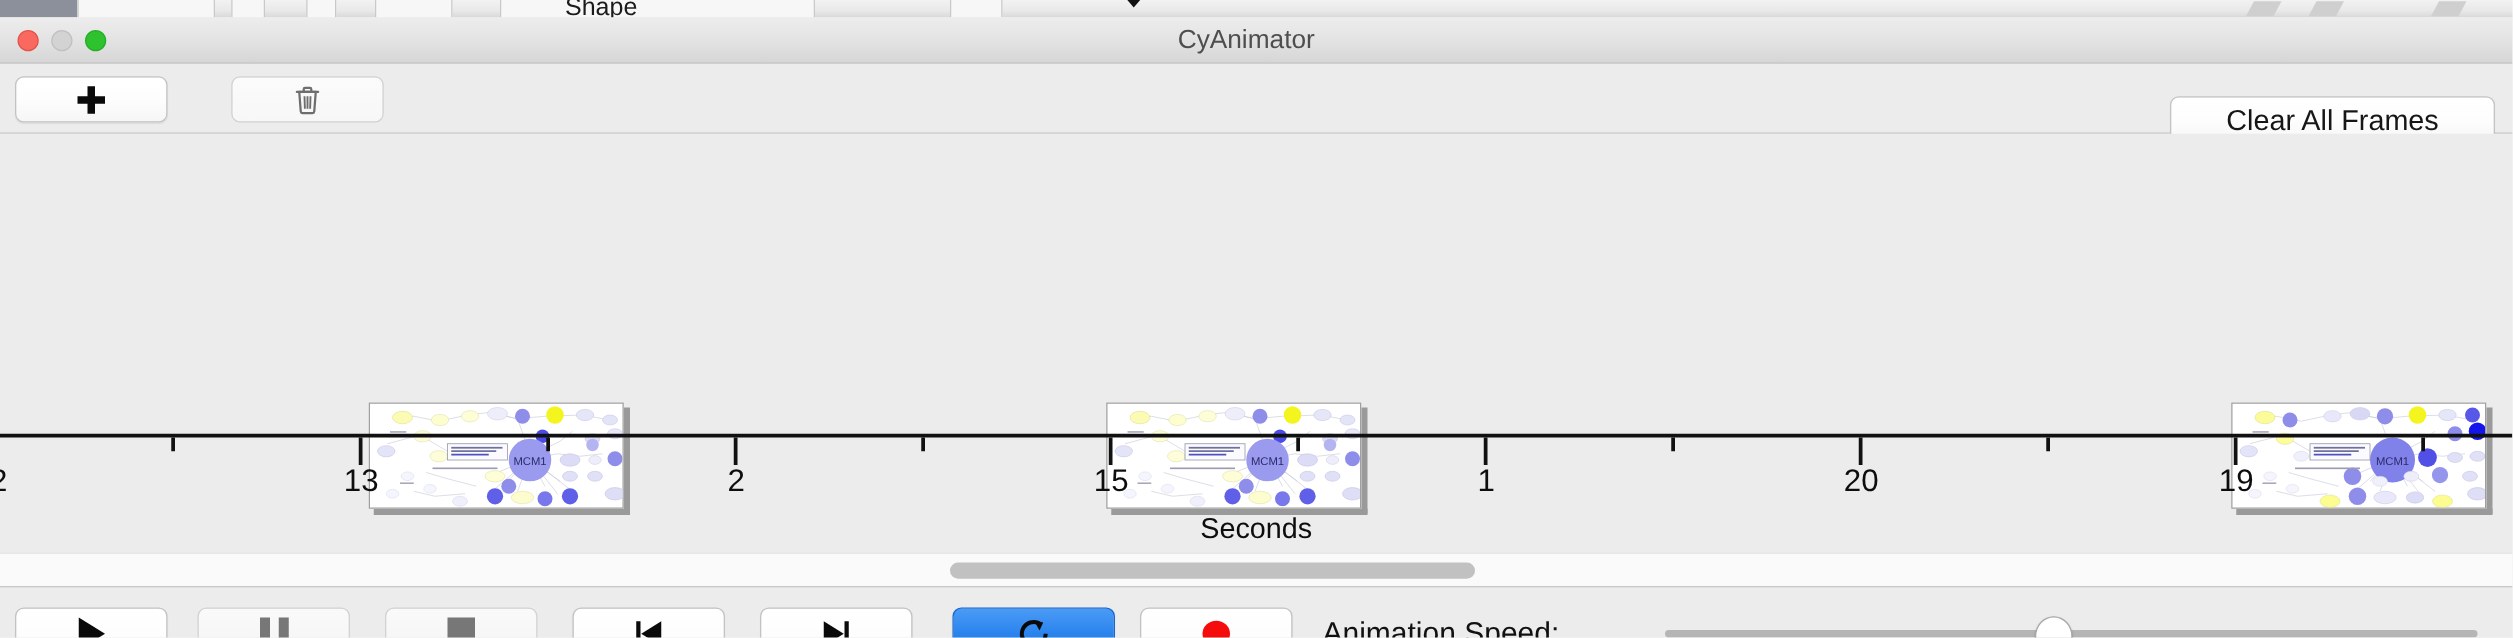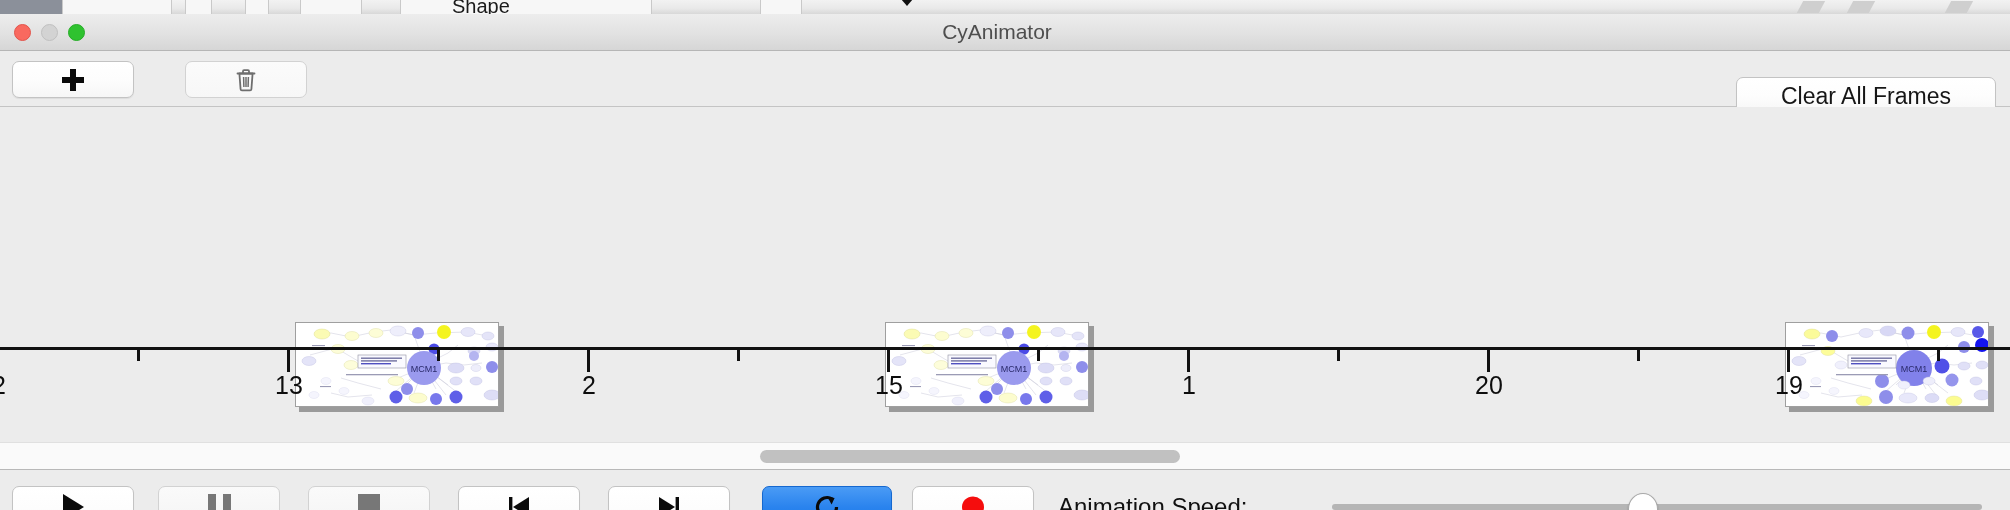--- a/index.html
+++ b/index.html
@@ -598,20 +598,21 @@
       <div class="tick minor" style="left:1937px;"></div>
 
       <div class="tlabel" style="left:-1px;">2</div>
       <div class="tlabel" style="left:289px;">13</div>
       <div class="tlabel" style="left:589px;">2</div>
       <div class="tlabel" style="left:889px;text-align:right;">15</div>
       <div class="tlabel" style="left:1189px;">1</div>
       <div class="tlabel" style="left:1489px;">20</div>
       <div class="tlabel" style="left:1789px;">19</div>
 
+      <div class="axis-title">Seconds</div>
     </div>
   </div>
 
   <div class="scrollbar">
     <div class="track"></div>
     <div class="thumb"></div>
   </div>
 
   <div class="controls">
 

